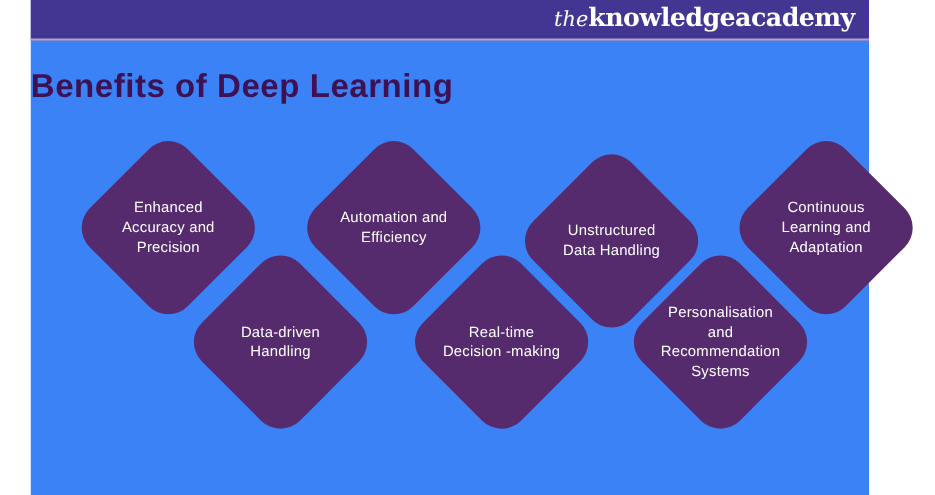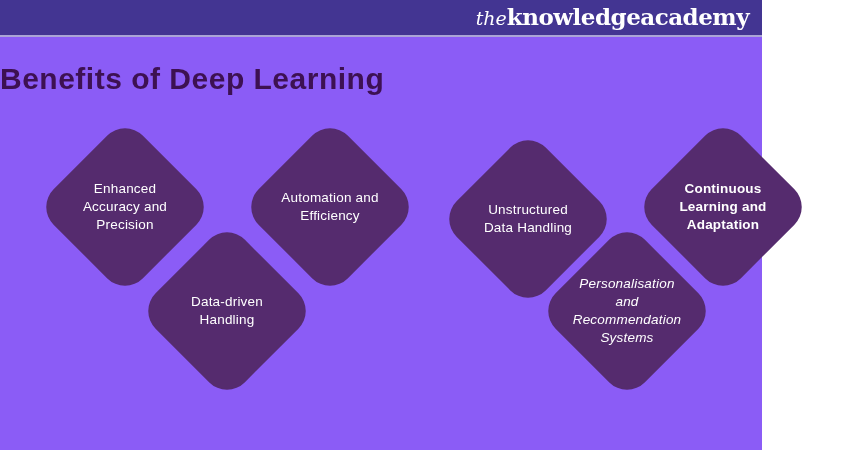--- a/index.html
+++ b/index.html
@@ -5,21 +5,22 @@
   html, body { margin: 0; padding: 0; }
   body {
     width: 850px; height: 450px;
     font-family: "Liberation Sans", sans-serif;
     background: #ffffff;
     overflow: hidden;
   }
   .canvas {
     position: relative;
     width: 762px; height: 450px;
-    background: #8b5cf6;
+    background: #3b82f6;
+    margin-left: 28px;
   }
   .header-bar {
     position: absolute;
     left: 0; top: 0;
     width: 100%; height: 35px;
     background: #433592;
     border-bottom: 2px solid #ABA5D6;
     display: flex;
     align-items: center;
     justify-content: flex-end;
@@ -73,24 +74,24 @@
     color: #ffffff;
     font-size: 13.5px;
     line-height: 18px;
     white-space: pre-line;
     letter-spacing: 0.2px;
   }
   
   .d1 { left: 62px;  top: 144px; }
   .d2 { left: 267px; top: 144px; }
   .d3 { left: 465px; top: 156px; }
-  .d4 { left: 660px; top: 144px; font-weight: bold; }
+  .d4 { left: 660px; top: 144px; }
   .d5 { left: 164px; top: 248px; }
   .d6 { left: 365px; top: 248px; }
-  .d7 { left: 564px; top: 248px; font-style: italic; }
+  .d7 { left: 564px; top: 248px; }
 </style>
 </head>
 <body>
 
 <div class="canvas">
 
   <div class="header-bar">
     <div class="logo">
       <span class="logo-the">the</span><span class="logo-rest">knowledgeacademy</span>
     </div>
@@ -123,20 +124,25 @@
 Learning and
 Adaptation</div>
   </div>
 
   <div class="diamond d5">
     <div class="diamond-shape"></div>
     <div class="diamond-label">Data-driven
 Handling</div>
   </div>
 
+  <div class="diamond d6">
+    <div class="diamond-shape"></div>
+    <div class="diamond-label">Real-time
+Decision -making</div>
+  </div>
 
   <div class="diamond d7">
     <div class="diamond-shape"></div>
     <div class="diamond-label">Personalisation
 and
 Recommendation
 Systems</div>
   </div>
 
 </div>

